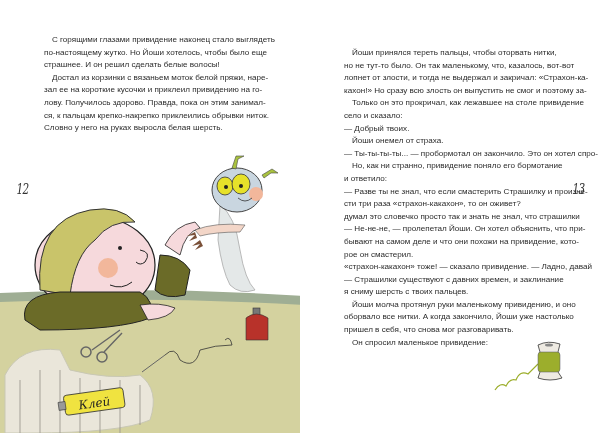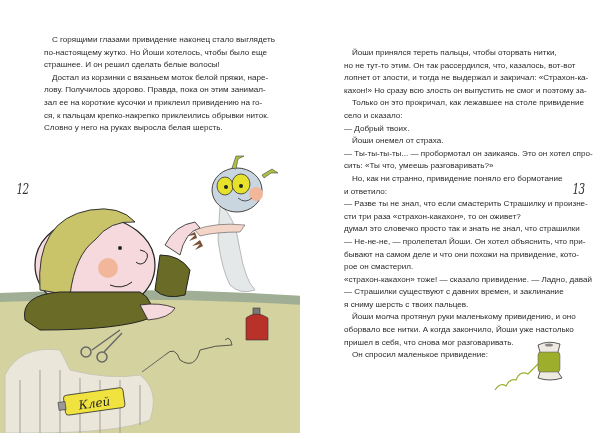--- a/index.html
+++ b/index.html
@@ -21,22 +21,22 @@
 </style>
 </head>
 <body>
 
 <div class="page left">
   <div class="text-block">
     <p class="indent">С горящими глазами привидение наконец стало выглядеть</p>
     <p>по-настоящему жутко. Но Йоши хотелось, чтобы было еще</p>
     <p>страшнее. И он решил сделать белые волосы!</p>
     <p class="indent">Достал из корзинки с вязаньем моток белой пряжи, наре-</p>
+    <p>зал ее на короткие кусочки и приклеил привидению на го-</p>
     <p>лову. Получилось здорово. Правда, пока он этим занимал-</p>
-    <p>зал ее на короткие кусочки и приклеил привидению на го-</p>
     <p>ся, к пальцам крепко-накрепко приклеились обрывки ниток.</p>
     <p>Словно у него на руках выросла белая шерсть.</p>
   </div>
   <div class="page-number">12</div>
 
   <svg width="300" height="433" viewBox="0 0 300 433" style="left:0;top:0">
 
     <path d="M0,298 Q150,290 303,300 L303,433 L0,433 Z" fill="#d4d29f"></path>
     <path d="M0,293 Q150,286 303,296 L303,305 Q150,296 0,302 Z" fill="#9fae94"></path>
 
@@ -92,29 +92,28 @@
       <rect x="64" y="392" width="60" height="20" rx="3" fill="#f0e340" stroke="#333" stroke-width="0.8"></rect>
       <rect x="58" y="398" width="7" height="8" fill="#999" stroke="#333" stroke-width="0.6"></rect>
     </g>
     <text x="78" y="408" font-family="DejaVu Serif, serif" font-style="italic" font-size="12" fill="#222" transform="rotate(-8 90 400)">Клей</text>
   </svg>
 </div>
 
 <div class="page right">
   <div class="text-block">
     <p class="indent">Йоши принялся тереть пальцы, чтобы оторвать нитки,</p>
-    <p>но не тут-то этим. Он так рассердился, что, казалось, вот-вот</p>
+    <p>но не тут-то было. Он так маленькому, что, казалось, вот-вот</p>
     <p>лопнет от злости, и тогда не выдержал и закричал: «Страхон-ка-</p>
     <p>кахон!» Но сразу всю злость он выпустить не смог и поэтому за-</p>
     <p class="indent">Только он это прокричал, как лежавшее на столе привидение</p>
     <p>село и сказало:</p>
     <p>— Добрый твоих.</p>
     <p class="indent">Йоши онемел от страха.</p>
-    <p>— Ты-ты-ты-ты... — пробормотал он заикаясь. Это он хотел спро-</p>
-    <p>сить: «Ты что, умеешь разговаривать?»</p>
+    <p>— Ты-ты-ты-ты... — пробормотал он закончило. Это он хотел спро-</p>
     <p class="indent">Но, как ни странно, привидение поняло его бормотание</p>
     <p>и ответило:</p>
     <p>— Разве ты не знал, что если смастерить Страшилку и произне-</p>
     <p>сти три раза «страхон-какахон», то он оживет?</p>
     <p>думал это словечко просто так и знать не знал, что страшилки</p>
     <p>— Не-не-не, — пролепетал Йоши. Он хотел объяснить, что при-</p>
     <p>бывают на самом деле и что они похожи на привидение, кото-</p>
     <p>рое он смастерил.</p>
     <p>«страхон-какахон» тоже! — сказало привидение. — Ладно, давай</p>
     <p>— Страшилки существуют с давних времен, и заклинание</p>

